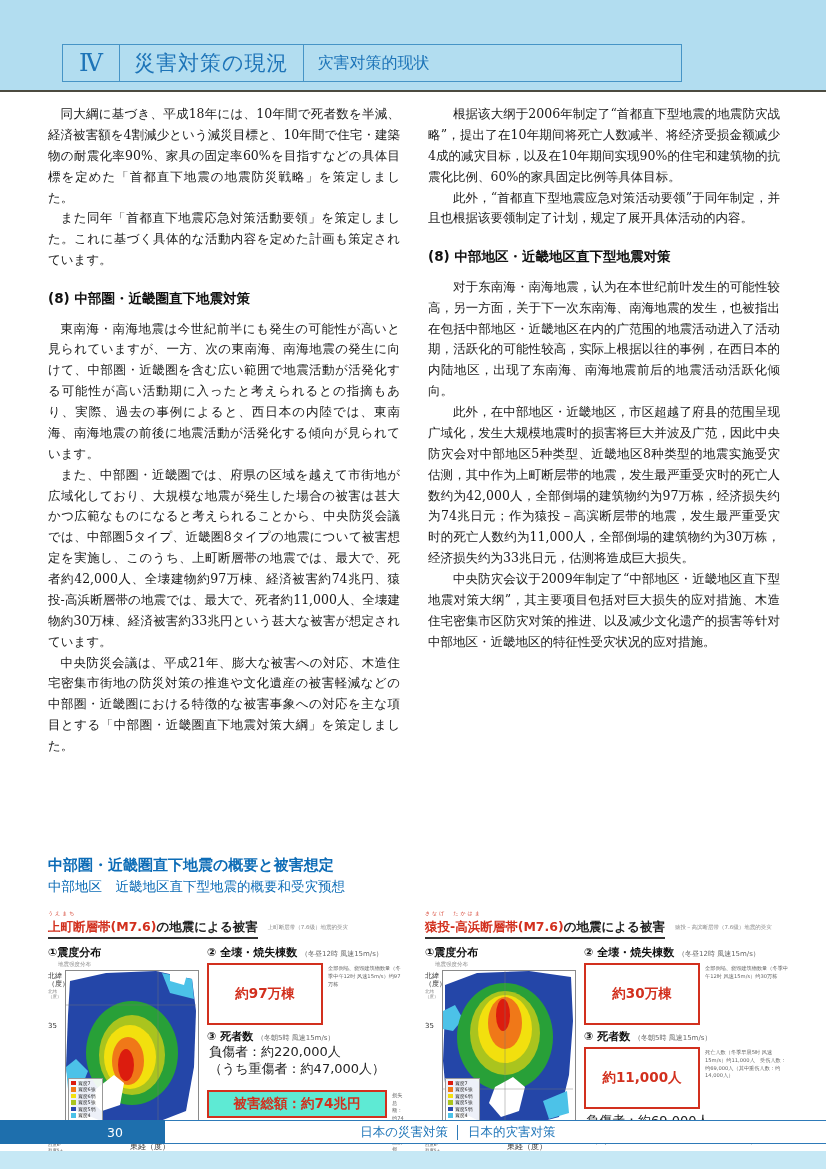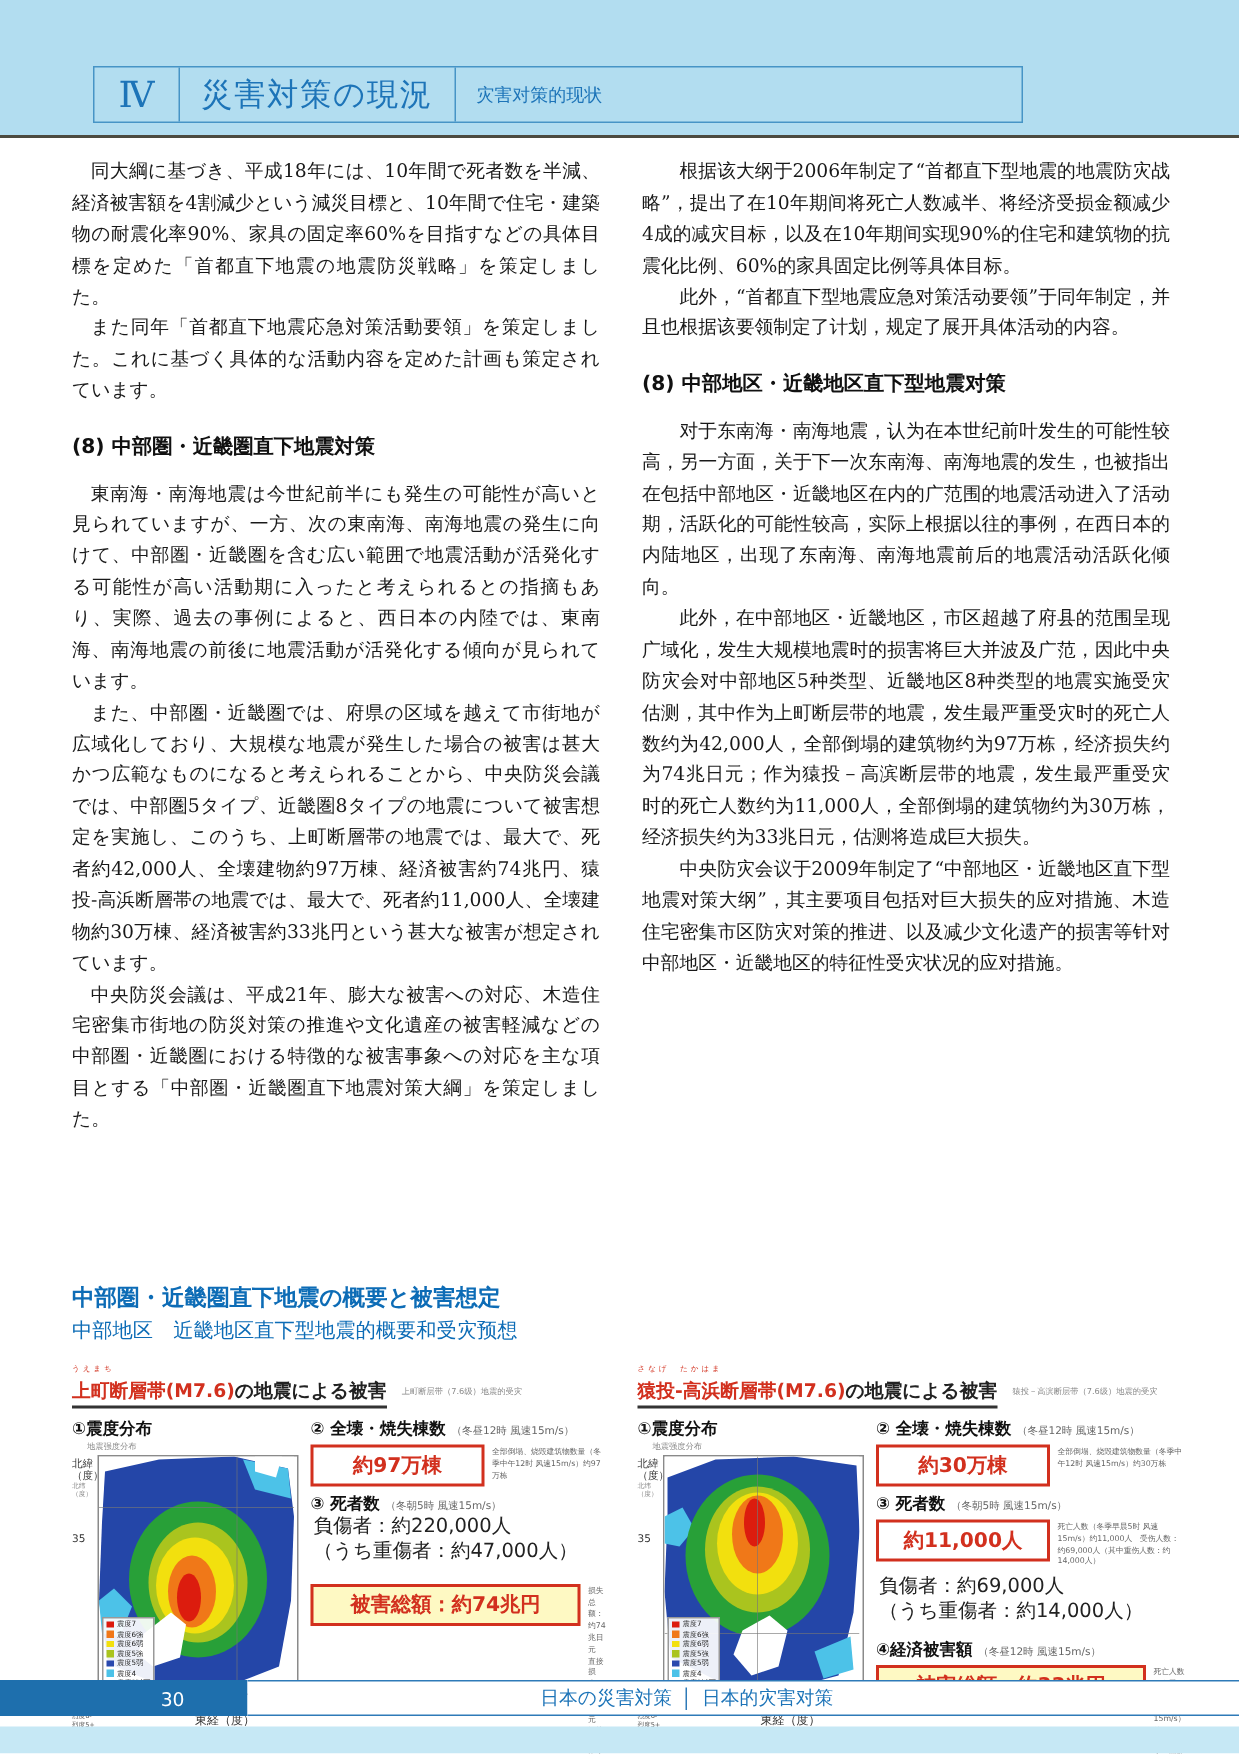--- a/index.html
+++ b/index.html
@@ -12,21 +12,21 @@
   .top-band{position:absolute;top:0;left:0;width:826px;height:90px;background:#b2ddf0;}
   .top-rule{position:absolute;top:90px;left:0;width:826px;height:2px;background:#4c4b40;}
   .header-box{
     position:absolute;left:62px;top:44px;height:38px;width:620px;
     border:1px solid #4694c6;display:flex;align-items:stretch;box-sizing:border-box;
   }
   .hb-num{width:56px;display:flex;align-items:center;justify-content:center;
     color:#1d74b8;font-size:24px;border-right:1px solid #4694c6;}
   .hb-ja{padding:0 14px;display:flex;align-items:center;color:#1d74b8;font-size:21px;
     letter-spacing:1px;border-right:1px solid #4694c6;font-family:"DejaVu Sans","Liberation Sans",sans-serif;}
-  .hb-zh{padding:0 14px;display:flex;align-items:center;color:#1d74b8;font-size:12px;
+  .hb-zh{padding:0 14px;display:flex;align-items:center;color:#1d74b8;font-size:16px;
     font-family:Liberation Mono, monospace;}
   
   .content{position:absolute;top:104px;left:48px;width:732px;display:flex;gap:28px;height:742px;overflow:hidden;}
   .col{width:352px;font-size:12.5px;line-height:1.67;color:#191919;text-align:justify;}
   .col p{margin:0;text-indent:1em;}
   .col-zh p{text-indent:2em;}
   .col h3{font-family:"DejaVu Sans","Liberation Sans",sans-serif;font-size:13.5px;
     margin:16px 0 9px;color:#111;}
   
   .figure{position:absolute;top:856px;left:48px;width:734px;}
@@ -60,25 +60,25 @@
   .legend-label{font-size:4.8px;color:#222;white-space:nowrap;}
   .below-map{display:flex;margin-top:1px;}
   .zh-legend{width:52px;font-size:4.4px;color:#555;line-height:1.25;}
   .x-axis{font-size:7px;color:#333;text-align:center;flex:1;}
   .x-tick{font-size:7.5px;}
   .x-label{font-size:8px;margin-top:1px;}
   .x-label-zh{font-size:5px;color:#888;}
   .stats-col{flex:1;padding-left:7px;}
   .stat-row{display:flex;align-items:flex-start;margin:3px 0 4px;}
   .value-box{border:2px solid #d2301e;color:#d2301e;font-weight:bold;font-size:13.5px;
-    text-align:center;width:112px;padding:3px 0;background:#fff;flex:none;}
+    text-align:center;width:112px;padding:20px 0;background:#fff;flex:none;}
   .note{font-size:5.2px;color:#666;line-height:1.5;padding:2px 0 0 5px;}
   .sub-line{font-size:13px;color:#222;line-height:1.3;margin-left:2px;}
   .total-box{border:2px solid #d2301e;color:#d2301e;font-weight:bold;font-size:13.5px;
-    text-align:center;width:176px;padding:3px 0;background:#fef9c3;flex:none;}
+    text-align:center;width:176px;padding:3px 0;background:#5eead4;flex:none;}
   .sec4-gap{margin-top:8px;}
   
   .footer-bar{position:absolute;top:1120px;left:0;width:826px;height:24px;display:flex;}
   .page-num-box{width:165px;background:#1e6fad;color:#fff;display:flex;align-items:center;
     justify-content:flex-end;padding-right:42px;box-sizing:border-box;font-size:12.5px;
     font-family:"DejaVu Sans","Liberation Sans",sans-serif;}
   .footer-titles{flex:1;background:#fff;border-top:1px solid #2e7ab8;border-bottom:1px solid #2e7ab8;
     display:flex;align-items:center;font-family:"DejaVu Sans","Liberation Sans",sans-serif;}
   .ft-ja{width:283px;text-align:right;color:#1d74b8;font-size:12.5px;padding-right:9px;}
   .ft-div{width:1px;height:15px;background:#2e7ab8;}

